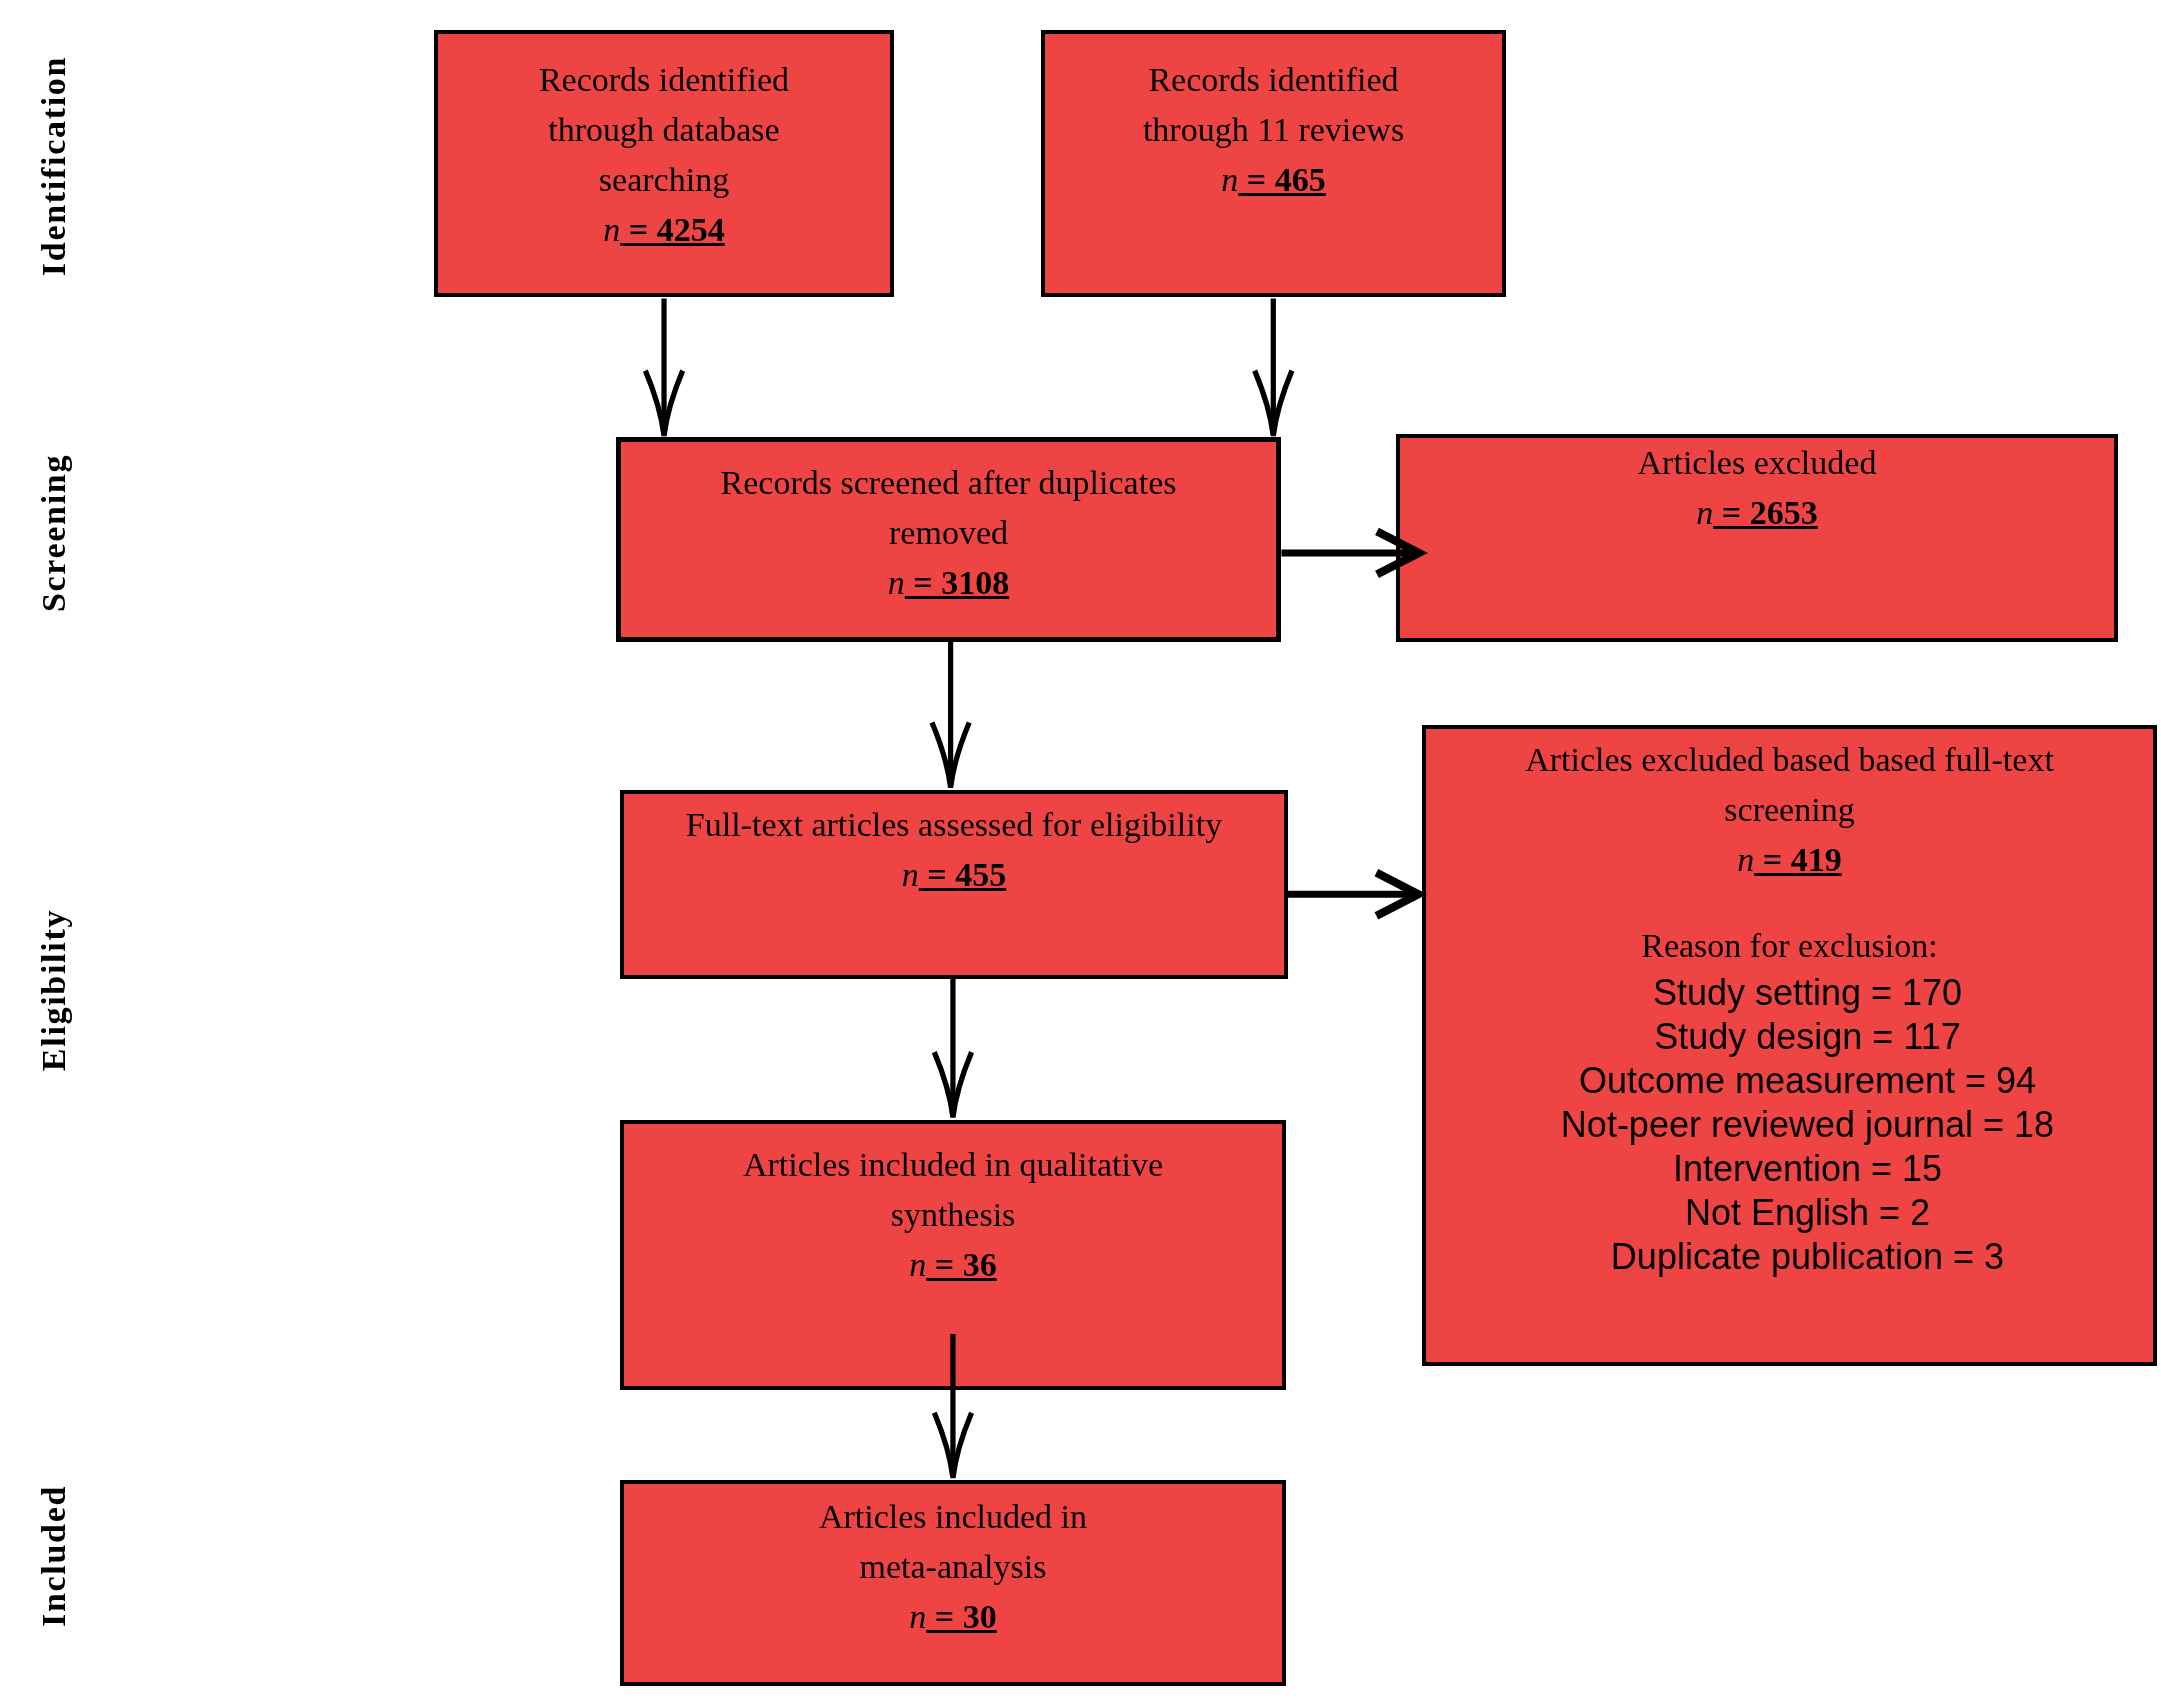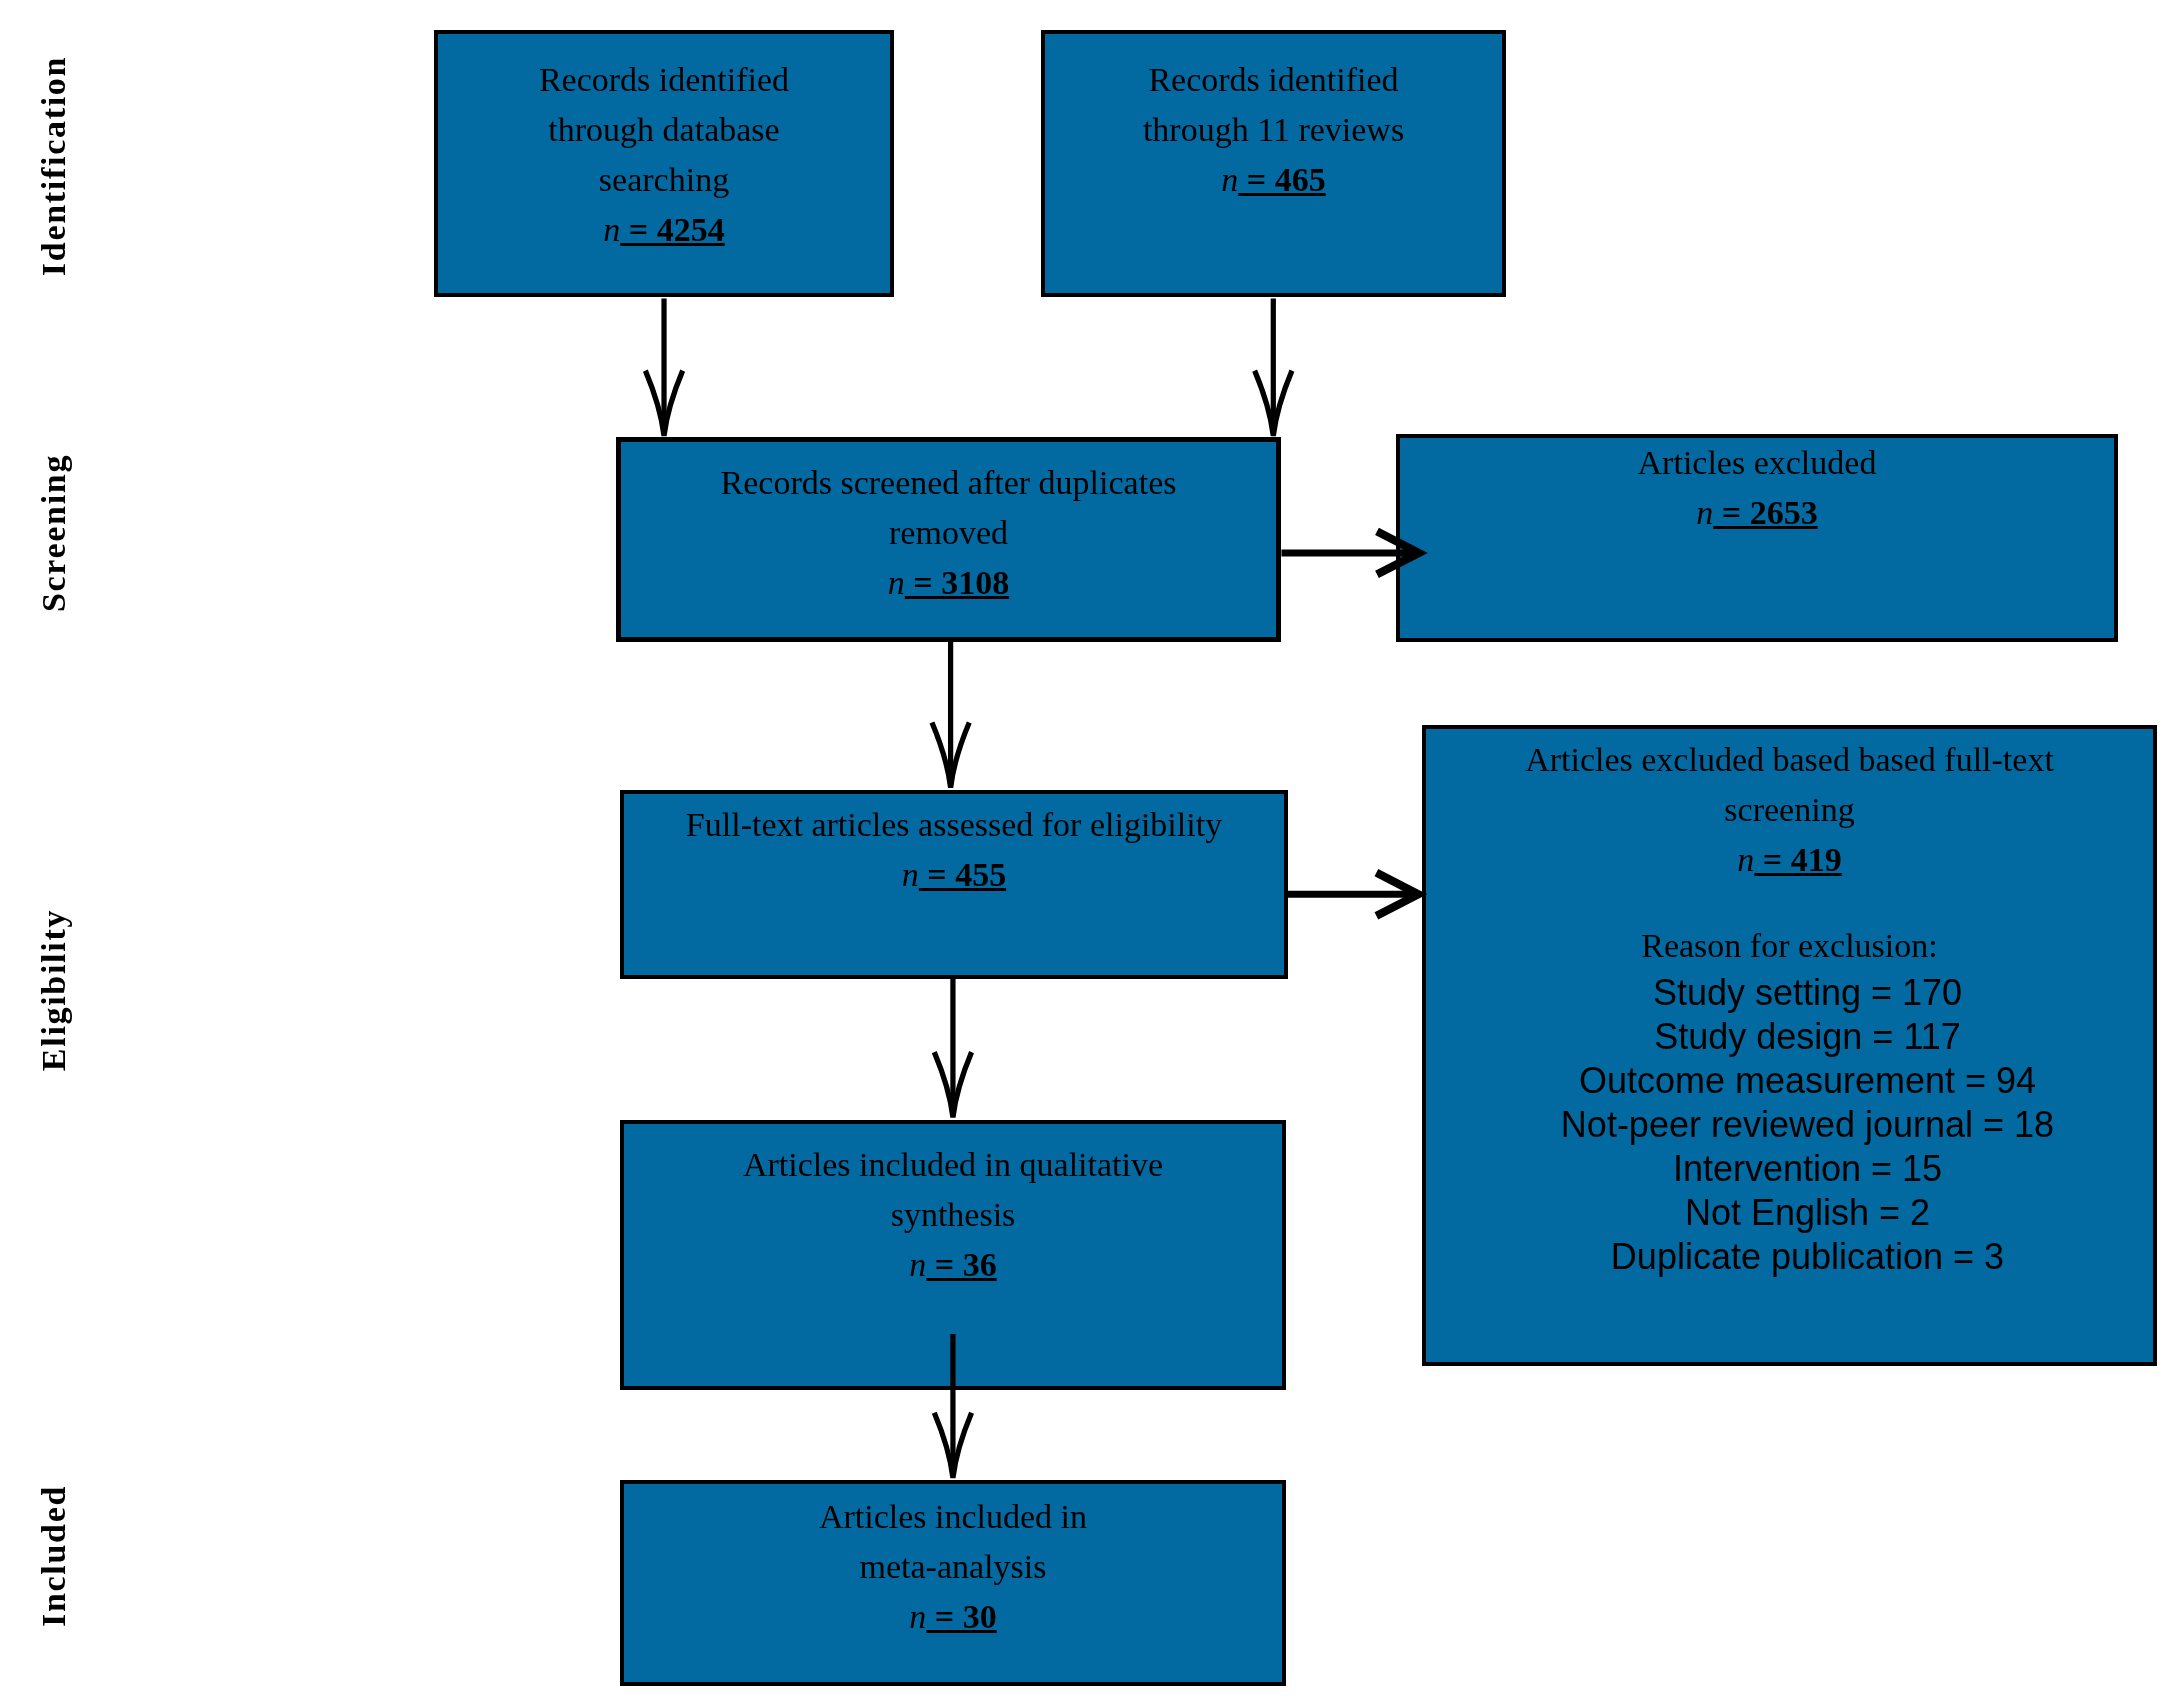--- a/index.html
+++ b/index.html
@@ -8,21 +8,21 @@
     width: 2161px;
     height: 1707px;
     background: #ffffff;
     font-family: "Liberation Serif", "DejaVu Serif", serif;
     color: #000000;
   }
   .box {
     position: absolute;
     box-sizing: border-box;
     border: 4.7px solid #000000;
-    background: #0369a1;
+    background: #ef4444;
     text-align: center;
     font-size: 34px;
   }
   .box.thick { border-width: 5.8px; }
   .line {
     height: 50px;
     line-height: 50px;
     white-space: nowrap;
   }
   .nline i { font-style: italic; font-weight: 400; }

